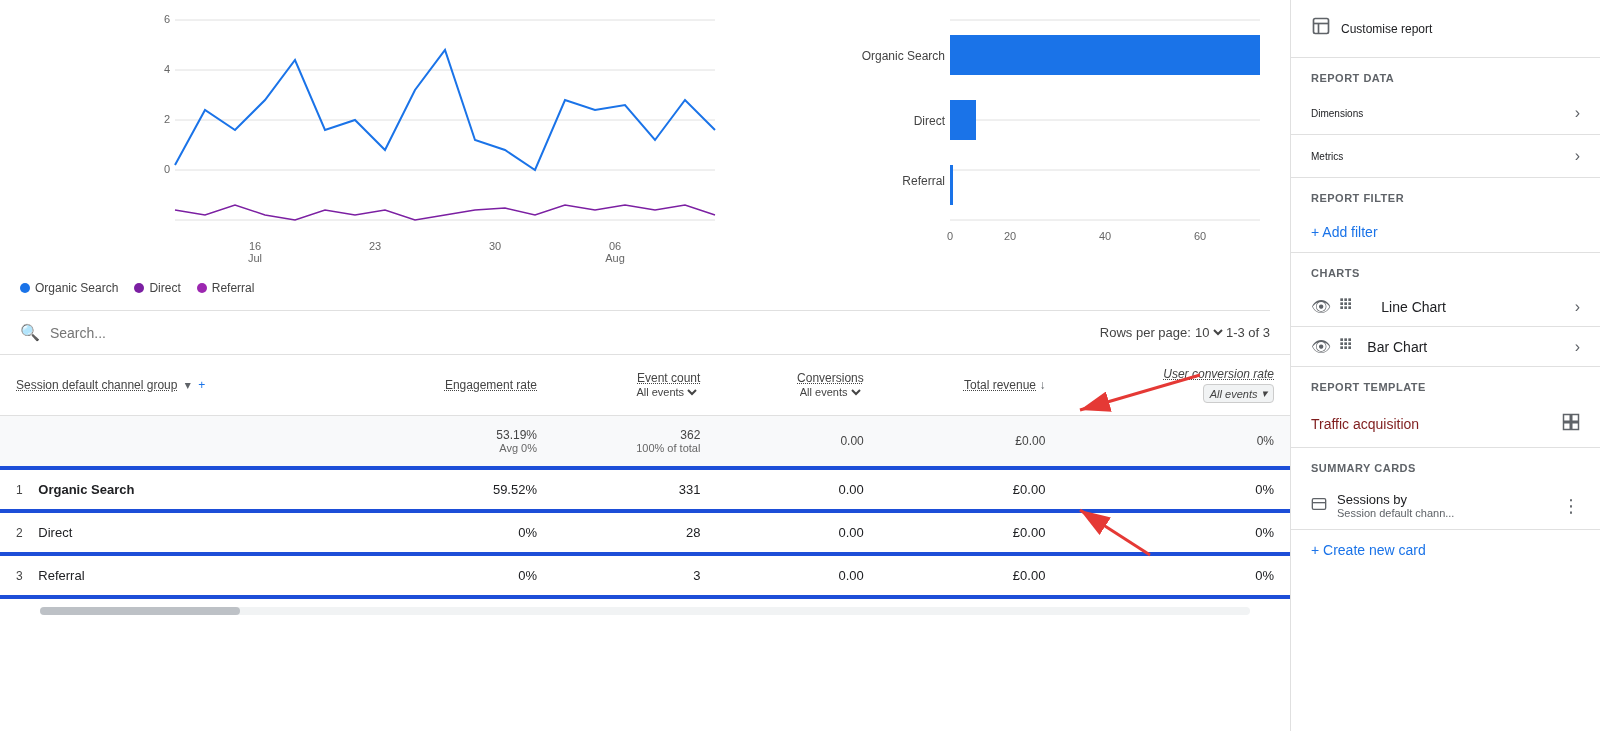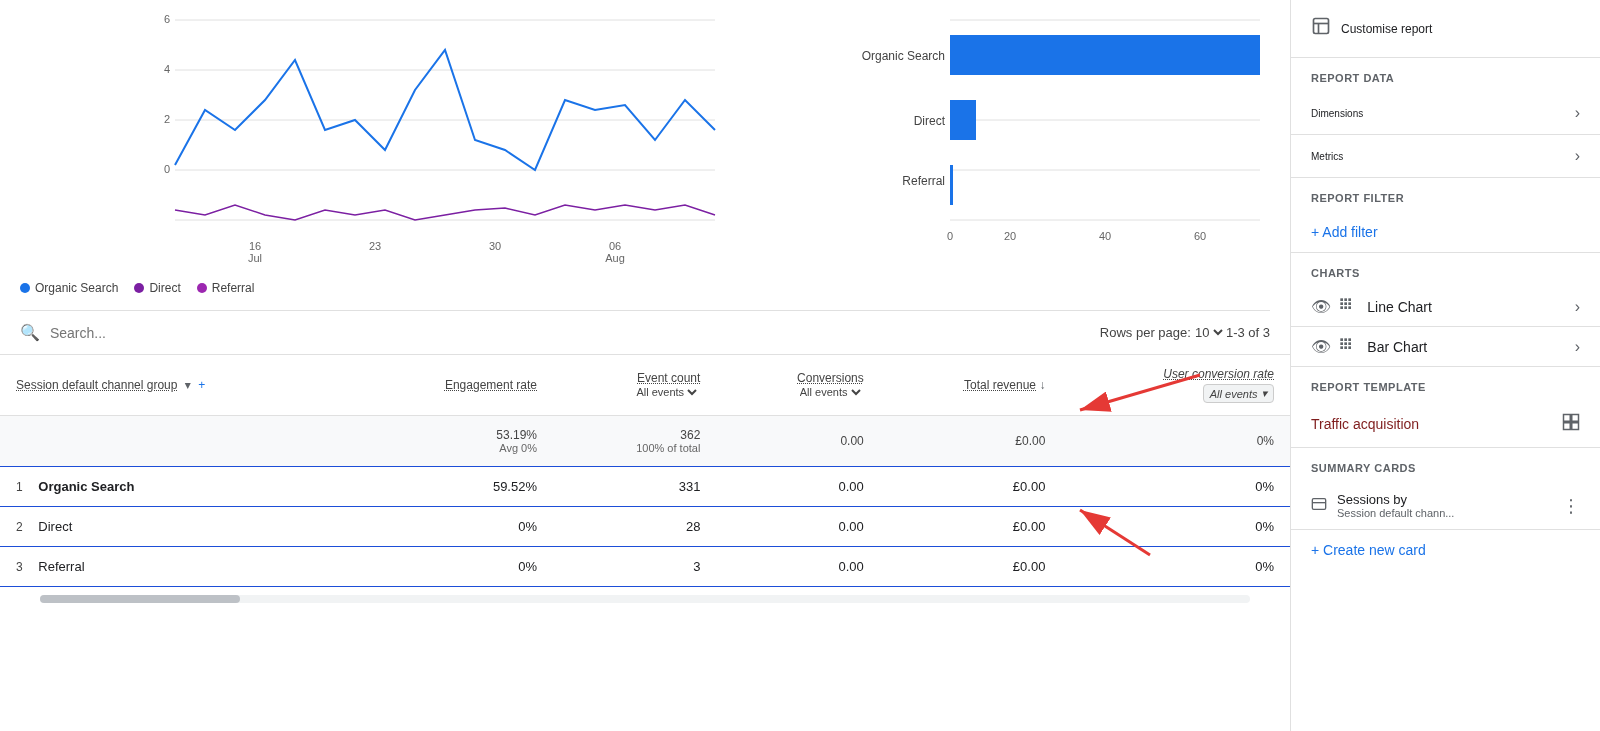--- a/index.html
+++ b/index.html
@@ -32,21 +32,21 @@
     .search-input { border: none; outline: none; font-size: 14px; color: #444; width: 300px; }
     .rows-per-page { margin-left: auto; display: flex; align-items: center; font-size: 13px; color: #444; }
     .rows-select { border: none; background: transparent; font-size: 13px; cursor: pointer; color: #444; }
 
     
     .data-table { width: 100%; border-collapse: collapse; }
     .data-table th { padding: 12px 16px; text-align: right; font-size: 12px; font-weight: 500; color: #444; border-bottom: 1px solid #e0e0e0; cursor: pointer; white-space: nowrap; }
     .data-table th.left-align { text-align: left; }
     .data-table th .underline { text-decoration: underline; text-decoration-style: dotted; }
     .data-table th select { font-size: 11px; border: none; background: transparent; color: #444; cursor: pointer; margin-left: 2px; }
-    .data-table td { padding: 12px 16px; text-align: right; font-size: 13px; border-bottom: 1px solid #1d4ed8; color: #202124; }
+    .data-table td { padding: 12px 16px; text-align: right; font-size: 13px; border-bottom: 4px solid #1d4ed8; color: #202124; }
     .data-table td.left-align { text-align: left; }
     .data-table tr.totals td { background: #f8f9fa; font-size: 12px; color: #444; }
     .data-table tr.totals td .sub { font-size: 11px; color: #666; }
     .row-num { color: #444; font-size: 12px; }
     .bold { font-weight: 600; }
 
     
     .dropdown-badge { display: inline-flex; align-items: center; background: #e8f0fe; border-radius: 4px; padding: 2px 6px; font-size: 11px; color: #1a73e8; margin-top: 3px; cursor: pointer; position: relative; }
     .dropdown-badge.active { background: #f1f3f4; color: #444; border: 1px solid #ccc; }
 
@@ -332,21 +332,21 @@
           <rect x="8" y="2" width="4" height="4"></rect>
           <rect x="14" y="2" width="4" height="4"></rect>
         <rect x="2" y="8" width="4" height="4"></rect>
           <rect x="8" y="8" width="4" height="4"></rect>
           <rect x="14" y="8" width="4" height="4"></rect>
         <rect x="2" y="14" width="4" height="4"></rect>
           <rect x="8" y="14" width="4" height="4"></rect>
           <rect x="14" y="14" width="4" height="4"></rect>
       </svg>
     </span>
-    <span class="chart-row-label" style="margin-left:6px;">Line Chart</span>
+    <span class="chart-row-label" style="margin-left:20px;">Line Chart</span>
     <span class="chart-row-chevron">›</span>
   </div>
 
   <div class="chart-row">
     <span class="eye-icon">👁</span>
     <span class="grid-icon">
       <svg width="16" height="16" viewBox="0 0 24 24" fill="#5f6368">
         <rect x="2" y="2" width="4" height="4"></rect>
           <rect x="8" y="2" width="4" height="4"></rect>
           <rect x="14" y="2" width="4" height="4"></rect>

